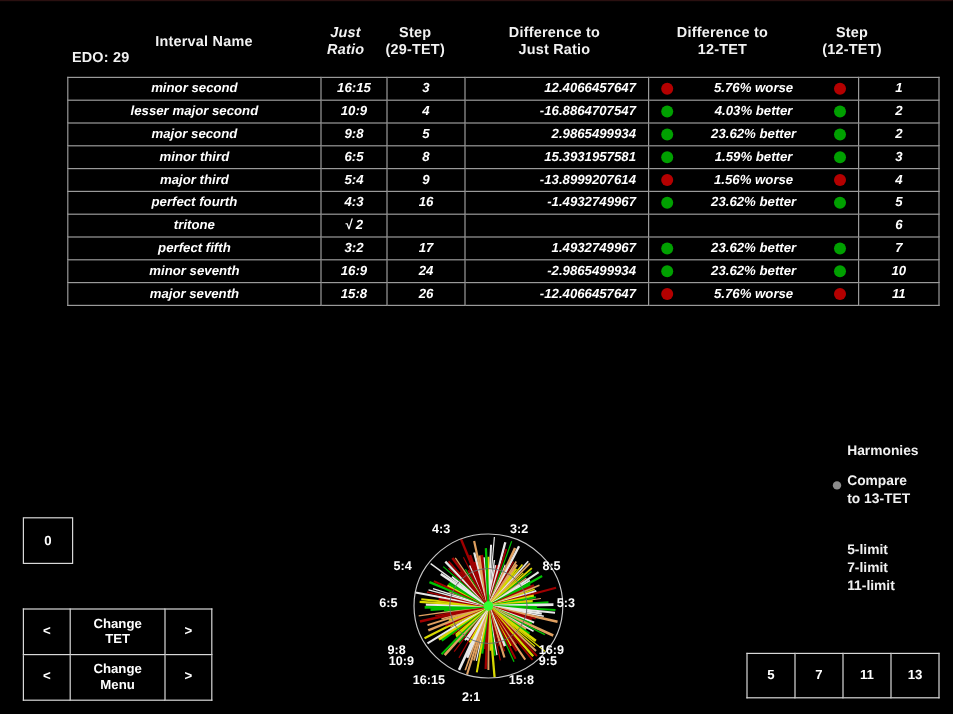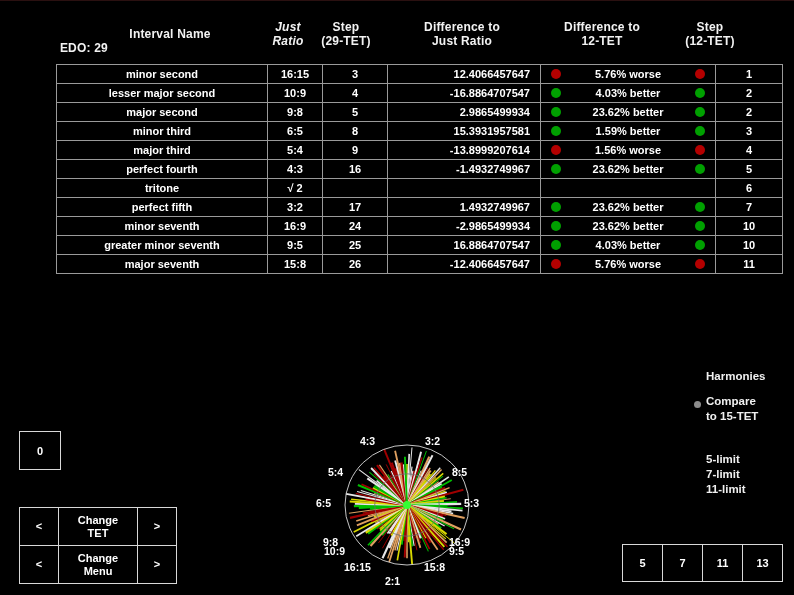--- a/index.html
+++ b/index.html
@@ -40,20 +40,21 @@
   
   #interval-table {
     position: absolute;
     left: 56px;
     top: 63px;
     width: 682px;
     border-collapse: collapse;
     table-layout: fixed;
     font-size: 11px;
     font-weight: bold;
+    font-style: italic;
   }
   #interval-table td {
     border: 1px solid #9a9a9a;
     height: 18px;
     padding: 0 4px;
     color: #ffffff;
     white-space: nowrap;
     overflow: hidden;
   }
   .c-name   { width: 202px; text-align: center; }
@@ -331,34 +332,20 @@
         </tr>
         <tr>
           <td class="c-name">minor seventh</td>
           <td class="c-ratio">16:9</td>
           <td class="c-step29">24</td>
           <td class="c-diffjr">-2.9865499934</td>
           <td class="c-diff12">
             <div class="d12-wrap">
               <span class="dot green"></span>
               <span class="d12-text">23.62% better</span>
-              <span class="dot green"></span>
-            </div>
-          </td>
-          <td class="c-step12">10</td>
-        </tr>
-        <tr>
-          <td class="c-name">greater minor seventh</td>
-          <td class="c-ratio">9:5</td>
-          <td class="c-step29">25</td>
-          <td class="c-diffjr">16.8864707547</td>
-          <td class="c-diff12">
-            <div class="d12-wrap">
-              <span class="dot green"></span>
-              <span class="d12-text">4.03% better</span>
               <span class="dot green"></span>
             </div>
           </td>
           <td class="c-step12">10</td>
         </tr>
         <tr>
           <td class="c-name">major seventh</td>
           <td class="c-ratio">15:8</td>
           <td class="c-step29">26</td>
           <td class="c-diffjr">-12.4066457647</td>
@@ -397,21 +384,21 @@
         <td class="arrow-cell">&gt;</td>
       </tr>
     </tbody>
   </table>
 
   <div id="harmonies-panel">
     <div id="harmonies-title">Harmonies</div>
     <div class="harm-opt">
       <span class="radio-dot"></span>
       <div>Compare</div>
-      <div>to 15-TET</div>
+      <div>to 13-TET</div>
     </div>
     <div id="limit-list">
         <div class="limit-opt">5-limit</div>
         <div class="limit-opt">7-limit</div>
         <div class="limit-opt">11-limit</div>
       </div>
   </div>
 
   <table id="limit-buttons">
     <tbody>

